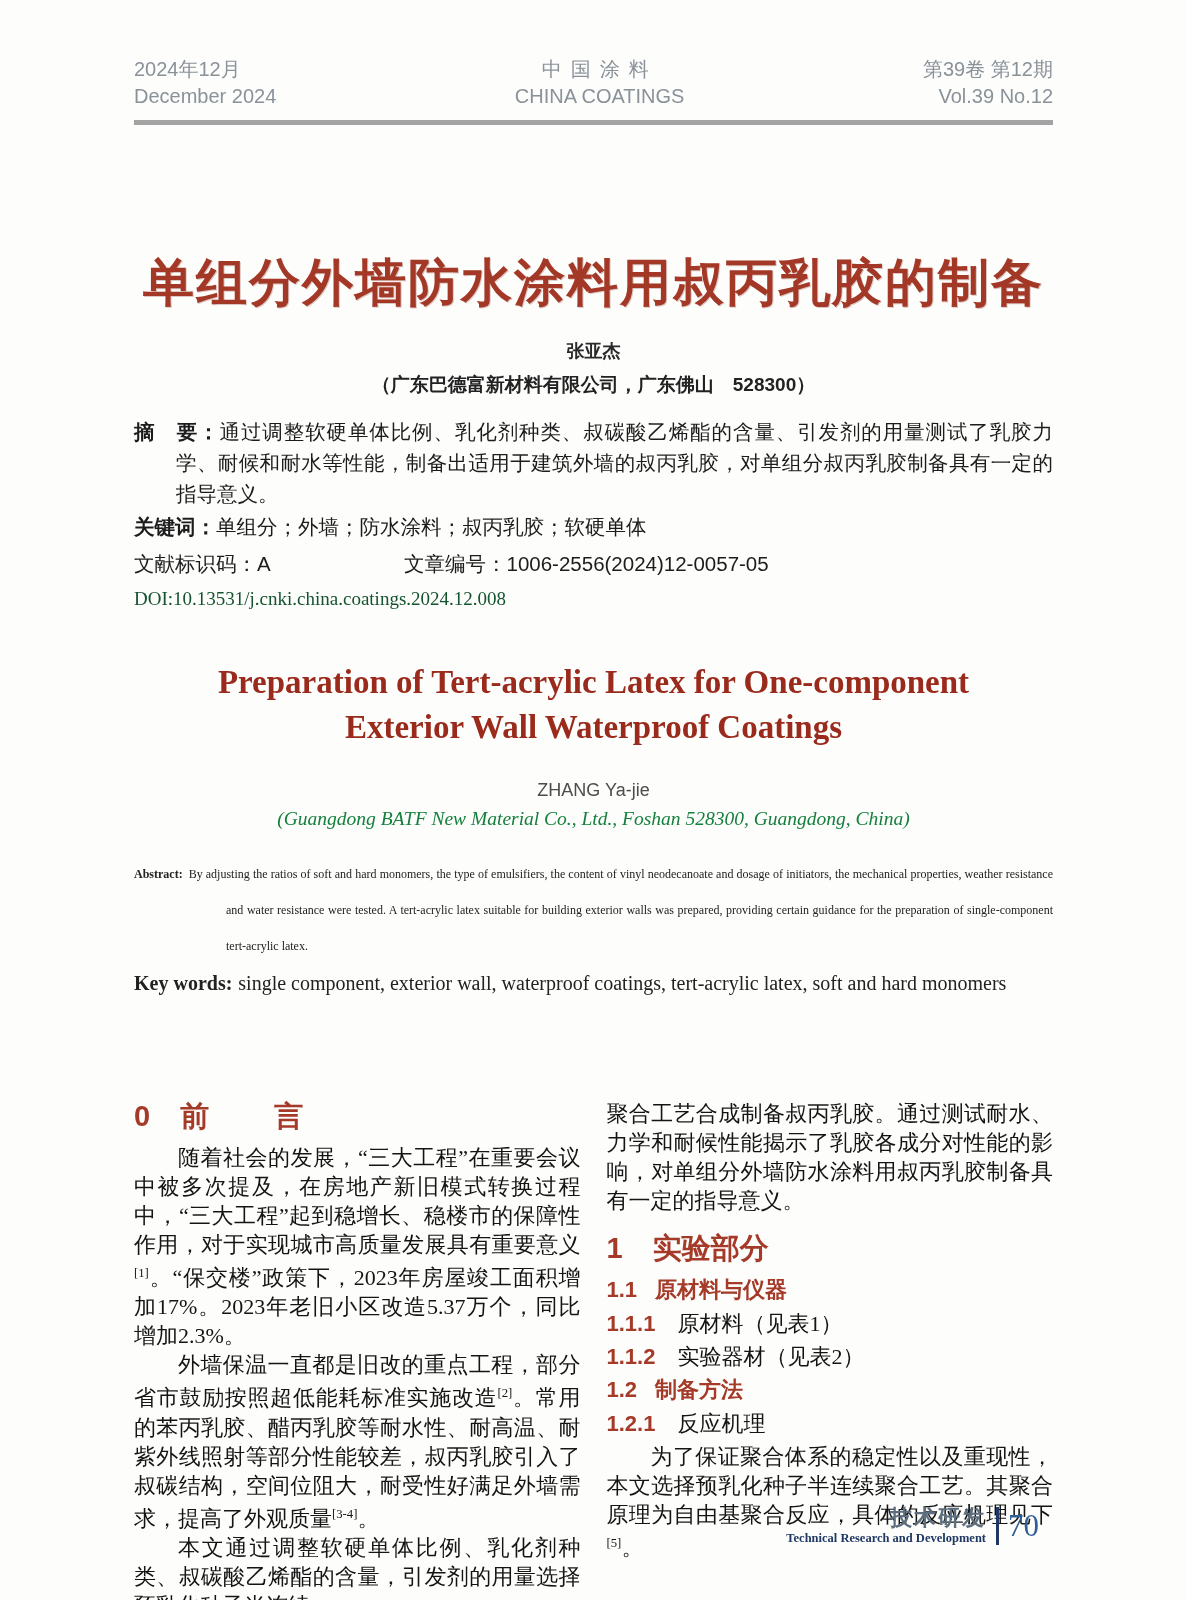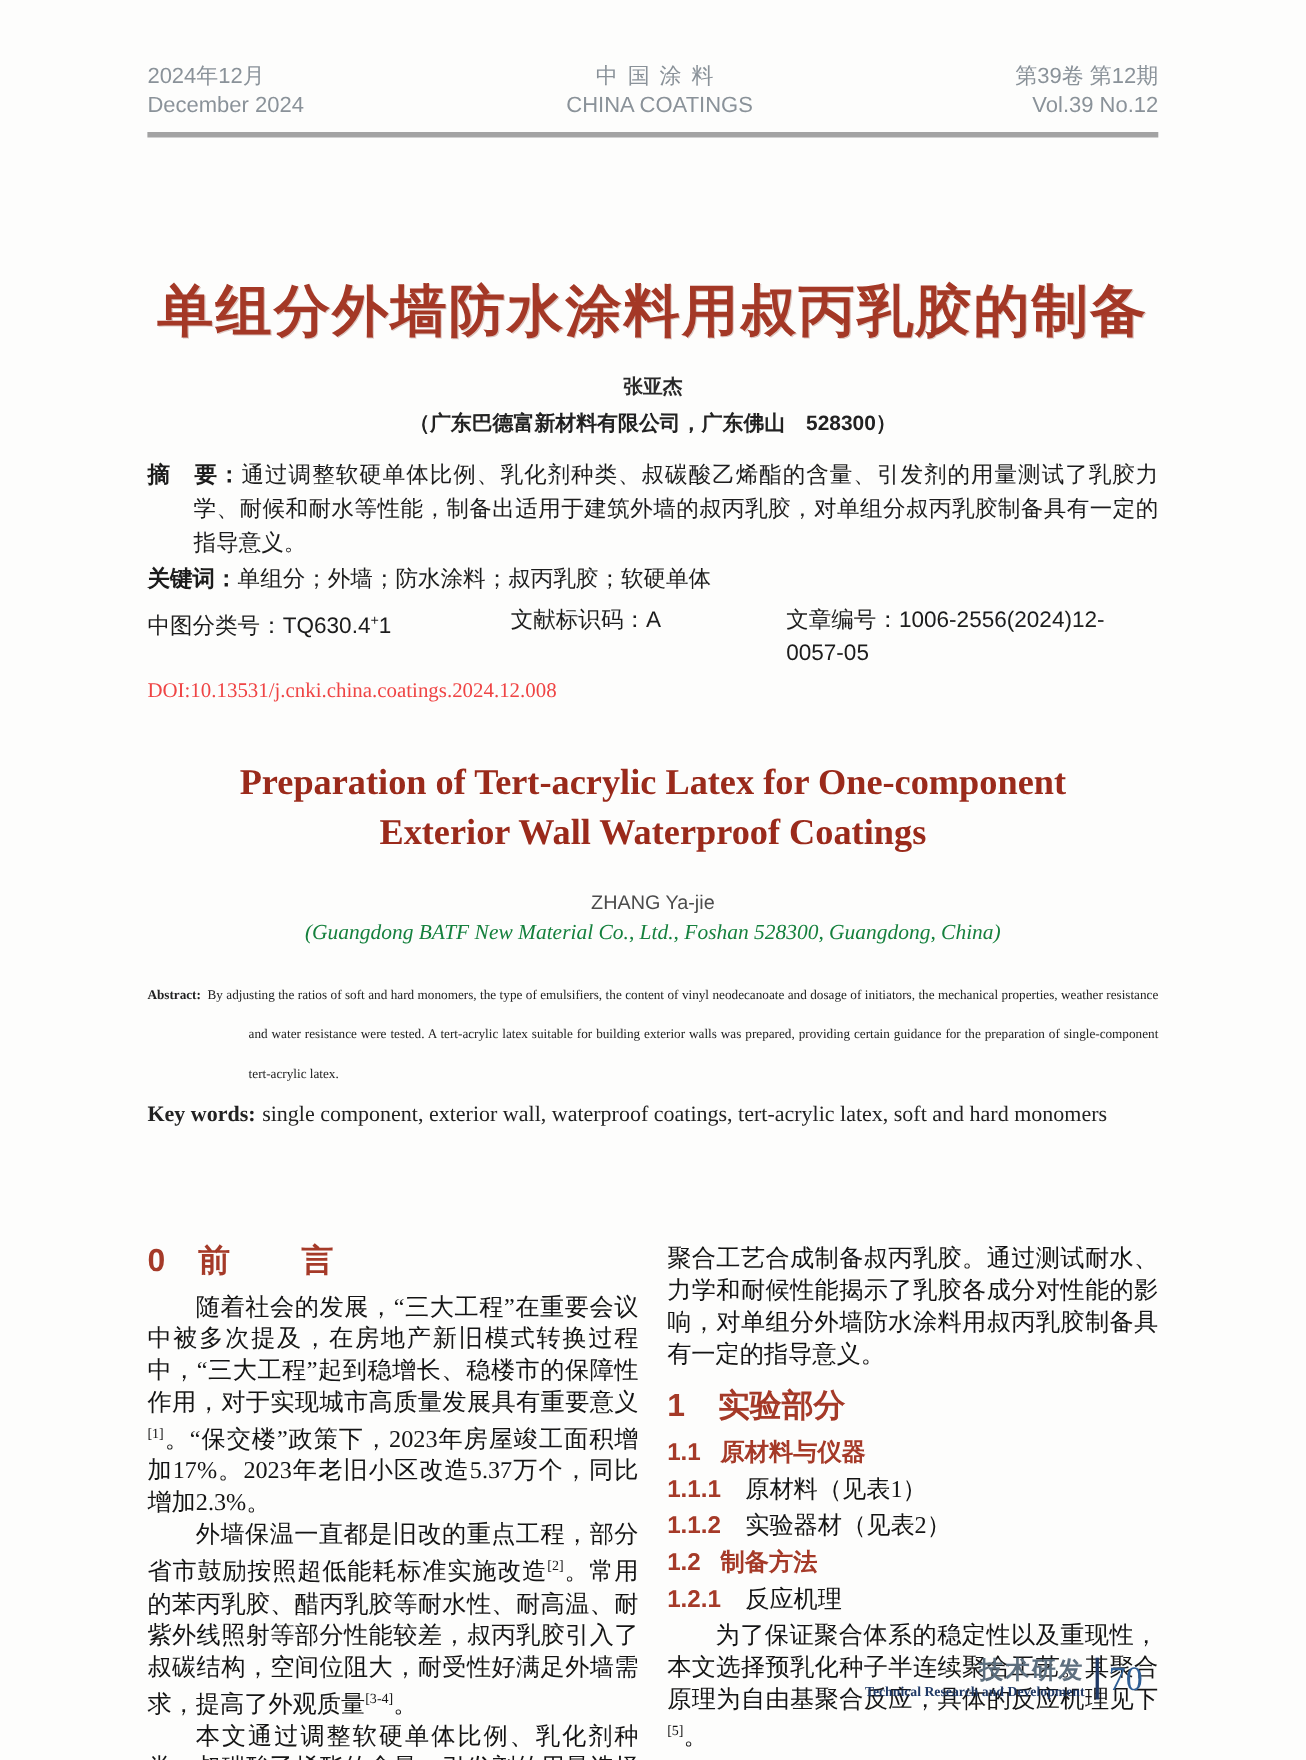--- a/index.html
+++ b/index.html
@@ -66,21 +66,21 @@
     display:flex; margin-top:7px;
     font-family:"Liberation Sans","DejaVu Sans",sans-serif;
     font-size:20.5px; line-height:30px;
   }
   .meta-item.m1 { width:356px; }
   .meta-item.m2 { width:270px; }
   .meta-item sup { font-size:13px; }
   .doi {
     margin-top:9px;
     font-family:"Liberation Serif","DejaVu Serif",serif;
-    font-size:19px; color:#ef4444;
+    font-size:19px; color:#14532d;
   }
 
   
   .title-en {
     margin-top:50px; text-align:center;
     font-family:"Liberation Serif","DejaVu Serif",serif;
     font-weight:bold;
     font-size:33px; line-height:45px;
     color:var(--title-en-red,#9a2a1b);
   }
@@ -189,23 +189,20 @@
 
     <div class="abs-cn">
       <span class="lab">摘　要：</span><span>通过调整软硬单体比例、乳化剂种类、叔碳酸乙烯酯的含量、引发剂的用量测试了乳胶力学、耐候和耐水等性能，制备出适用于建筑外墙的叔丙乳胶，对单组分叔丙乳胶制备具有一定的指导意义。</span>
     </div>
 
     <div class="kw-cn">
       <span class="lab">关键词：</span><span>单组分；外墙；防水涂料；叔丙乳胶；软硬单体</span>
     </div>
 
     <div class="meta-row">
-      <div class="meta-item m1">
-        <span>中图分类号：</span><span>TQ630.4</span><sup>+</sup><span>1</span>
-      </div>
       <div class="meta-item m2">
         <span>文献标识码：</span><span>A</span>
       </div>
       <div class="meta-item">
         <span>文章编号：</span><span>1006-2556(2024)12-0057-05</span>
       </div>
     </div>
 
     <div class="doi">DOI:10.13531/j.cnki.china.coatings.2024.12.008</div>
 

